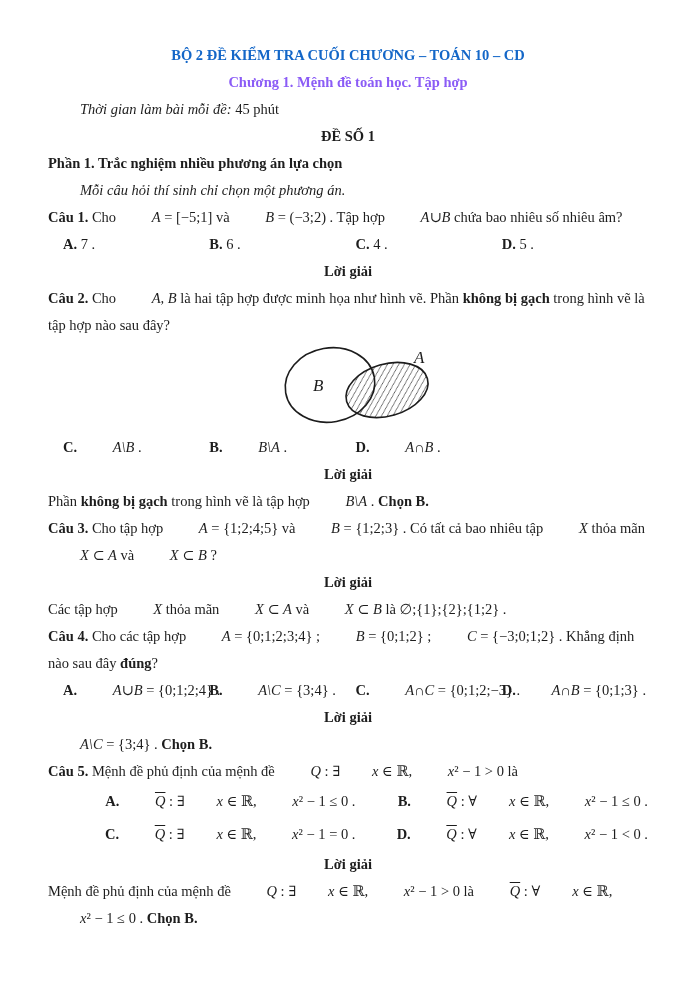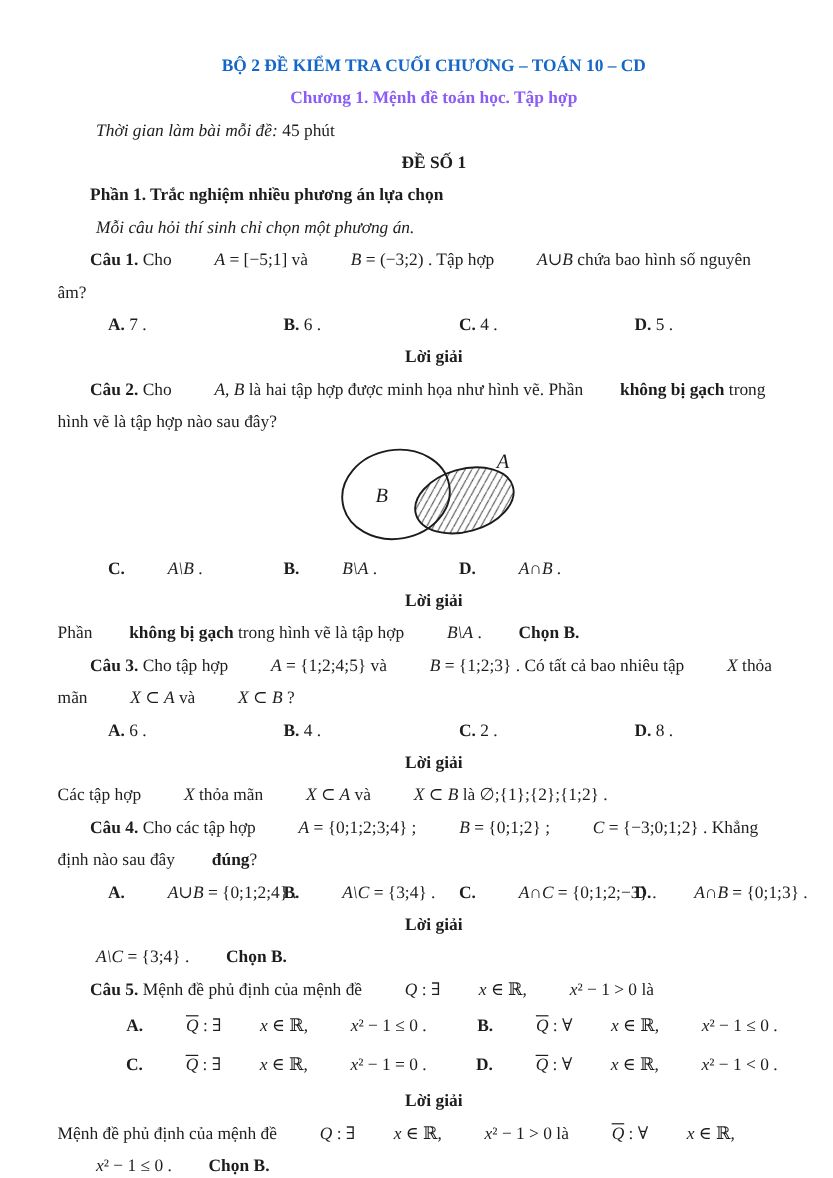--- a/index.html
+++ b/index.html
@@ -9,21 +9,21 @@
   }
   .page {
     box-sizing: border-box;
     width: 694px; height: 982px;
     padding: 42px 46px 0 48px;
     font-size: 14.5px; line-height: 27px;
     color: #1d1d1d;
   }
   p { margin: 0; }
   .c { text-align: center; }
-  .b, .page .b span { font-weight: bold; margin-left: 27px; }
+  .b, .page .b span { font-weight: bold; }
   .i { font-style: italic; margin-left: 32px; }
   .o { text-decoration: overline; }
   .opts4 { display: flex; padding-left: 15px; line-height: 27px; white-space: nowrap; }
   .opts4 > div { width: 25%; }
   .opts2 { display: flex; padding-left: 15px; line-height: 33px; white-space: nowrap; text-align: right; }
   .opts2 > div { width: 50%; }
   .venn { display: flex; justify-content: center; height: 95px; transform: translateX(28px); }
   .vlabel { font-family: "Liberation Serif", serif; font-style: italic; font-size: 17px; fill: #1c1c1c; }
 </style>
 </head>
@@ -32,21 +32,21 @@
 <div class="page">
 
   <p class="c b" style="color: rgb(20, 103, 200);">BỘ 2 ĐỀ KIỂM TRA CUỐI CHƯƠNG – TOÁN 10 – CD</p>
   <p class="c b" style="color: #8b5cf6;">Chương 1. Mệnh đề toán học. Tập hợp</p>
   <p><span class="i">Thời gian làm bài mỗi đề:</span><span> 45 phút</span></p>
   <p class="c b">ĐỀ SỐ 1</p>
   <p class="b">Phần 1. Trắc nghiệm nhiều phương án lựa chọn</p>
   <p class="i">Mỗi câu hỏi thí sinh chỉ chọn một phương án.</p>
 
   <section>
-    <p><span class="b">Câu 1.</span><span> Cho </span><span class="i">A</span><span> = [−5;1] và </span><span class="i">B</span><span> = (−3;2) . Tập hợp </span><span class="i">A∪B</span><span> chứa bao hình số nguyên âm?</span></p>
+    <p><span class="b">Câu 1.</span><span> Cho </span><span class="i">A</span><span> = [−5;1] và </span><span class="i">B</span><span> = (−3;2) . Tập hợp </span><span class="i">A∪B</span><span> chứa bao nhiêu số nhiêu âm?</span></p>
     <div class="opts4">
       <div><span class="b">A.</span><span> 7 .</span></div>
       <div><span class="b">B.</span><span> 6 .</span></div>
       <div><span class="b">C.</span><span> 4 .</span></div>
       <div><span class="b">D.</span><span> 5 .</span></div>
     </div>
     <p class="c b">Lời giải</p>
   </section>
 
   <section>
@@ -68,26 +68,20 @@
       <div><span class="b">C.</span><span> </span><span class="i">A\B</span><span> .</span></div>
       <div><span class="b">B.</span><span> </span><span class="i">B\A</span><span> .</span></div>
       <div><span class="b">D.</span><span> </span><span class="i">A∩B</span><span> .</span></div>
     </div>
     <p class="c b">Lời giải</p>
     <p><span>Phần </span><span class="b">không bị gạch</span><span> trong hình vẽ là tập hợp </span><span class="i">B\A</span><span> . </span><span class="b">Chọn B.</span></p>
   </section>
 
   <section>
     <p><span class="b">Câu 3.</span><span> Cho tập hợp </span><span class="i">A</span><span> = {1;2;4;5} và </span><span class="i">B</span><span> = {1;2;3} . Có tất cả bao nhiêu tập </span><span class="i">X</span><span> thỏa mãn </span><span class="i">X ⊂ A</span><span> và </span><span class="i">X ⊂ B</span><span> ?</span></p>
-    <div class="opts4">
-      <div><span class="b">A.</span><span> 6 .</span></div>
-      <div><span class="b">B.</span><span> 4 .</span></div>
-      <div><span class="b">C.</span><span> 2 .</span></div>
-      <div><span class="b">D.</span><span> 8 .</span></div>
-    </div>
     <p class="c b">Lời giải</p>
     <p><span>Các tập hợp </span><span class="i">X</span><span> thỏa mãn </span><span class="i">X ⊂ A</span><span> và </span><span class="i">X ⊂ B</span><span> là ∅;{1};{2};{1;2} .</span></p>
   </section>
 
   <section>
     <p><span class="b">Câu 4.</span><span> Cho các tập hợp </span><span class="i">A</span><span> = {0;1;2;3;4} ; </span><span class="i">B</span><span> = {0;1;2} ; </span><span class="i">C</span><span> = {−3;0;1;2} . Khẳng định nào sau đây </span><span class="b">đúng</span><span>?</span></p>
     <div class="opts4">
       <div><span class="b">A.</span><span> </span><span class="i">A∪B</span><span> = {0;1;2;4} .</span></div>
       <div><span class="b">B.</span><span> </span><span class="i">A\C</span><span> = {3;4} .</span></div>
       <div><span class="b">C.</span><span> </span><span class="i">A∩C</span><span> = {0;1;2;−3} .</span></div>

